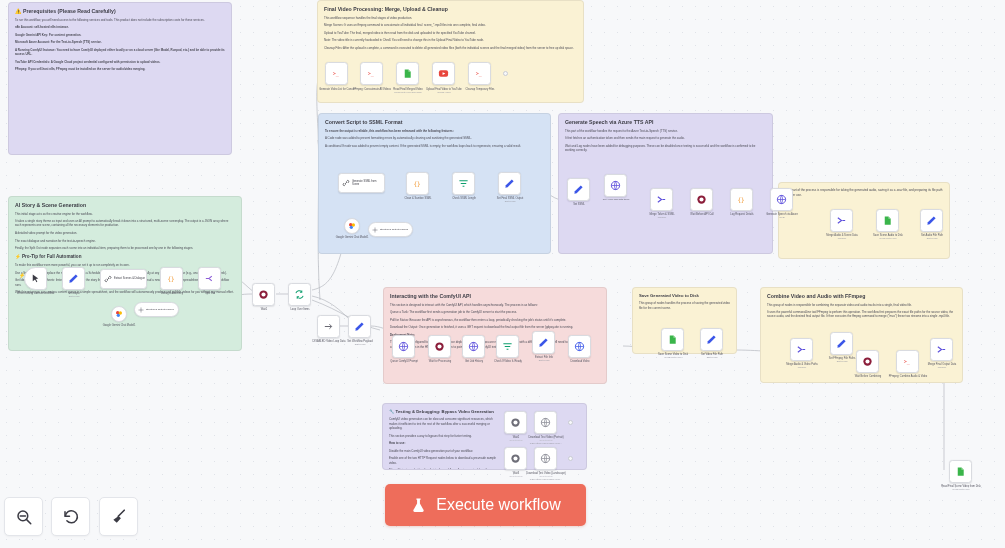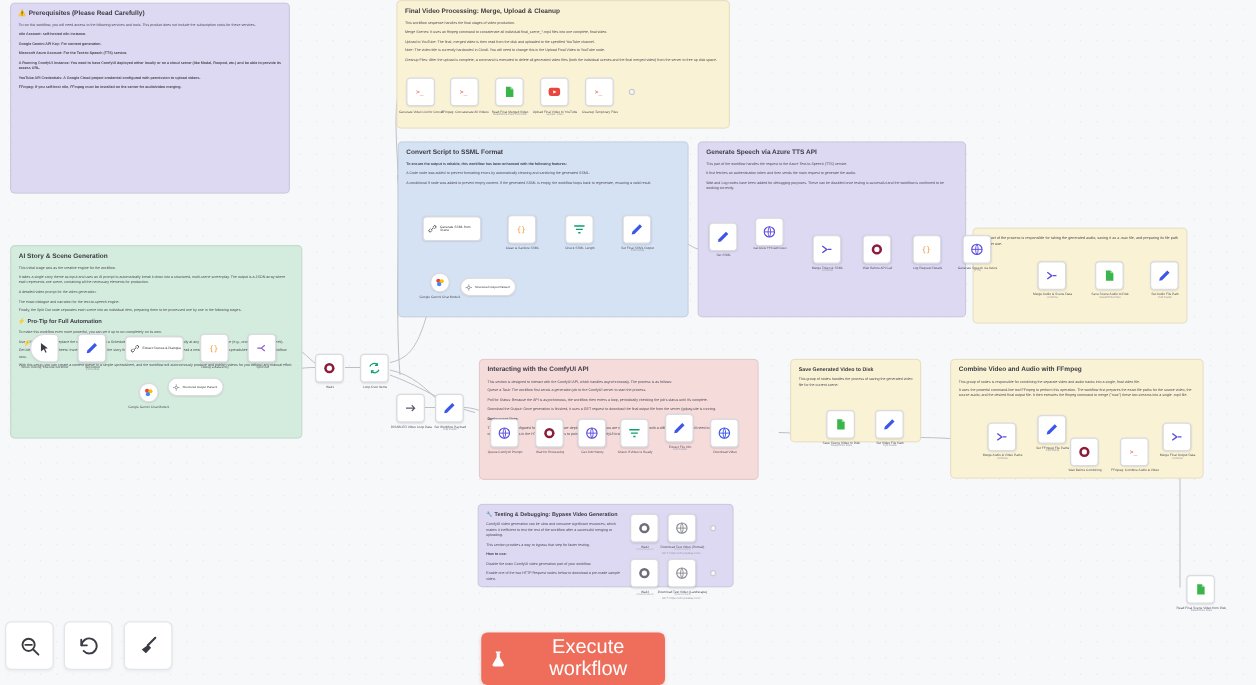--- a/index.html
+++ b/index.html
@@ -93,22 +93,22 @@
   .ctrlbtn {
     position:absolute; bottom:12px;
     width:39px; height:39px;
     background:#ffffff; border:1px solid #e3e5ea; border-radius:5px;
     display:flex; align-items:center; justify-content:center;
     box-shadow:0 1px 2px rgba(20,20,30,0.04);
     cursor:pointer;
   }
   .ctrlbtn svg { width:18px; height:18px; }
   #exec {
-    position:absolute; left:385px; bottom:0;
-    width:147px; height:42px;
+    position:absolute; left:385px; bottom:22px;
+    width:201px; height:42px;
     background:#ee6d5b; border:none; border-radius:5px;
     color:#ffffff; font-size:16px; font-family:"Liberation Sans", sans-serif;
     display:flex; align-items:center; justify-content:center; gap:9px;
     cursor:pointer; box-shadow:0 1px 3px rgba(200,90,70,0.25);
   }
   #exec svg { width:17px; height:17px; }
   #execlbl { font-weight: normal; }
 </style>
 </head>
 <body>

